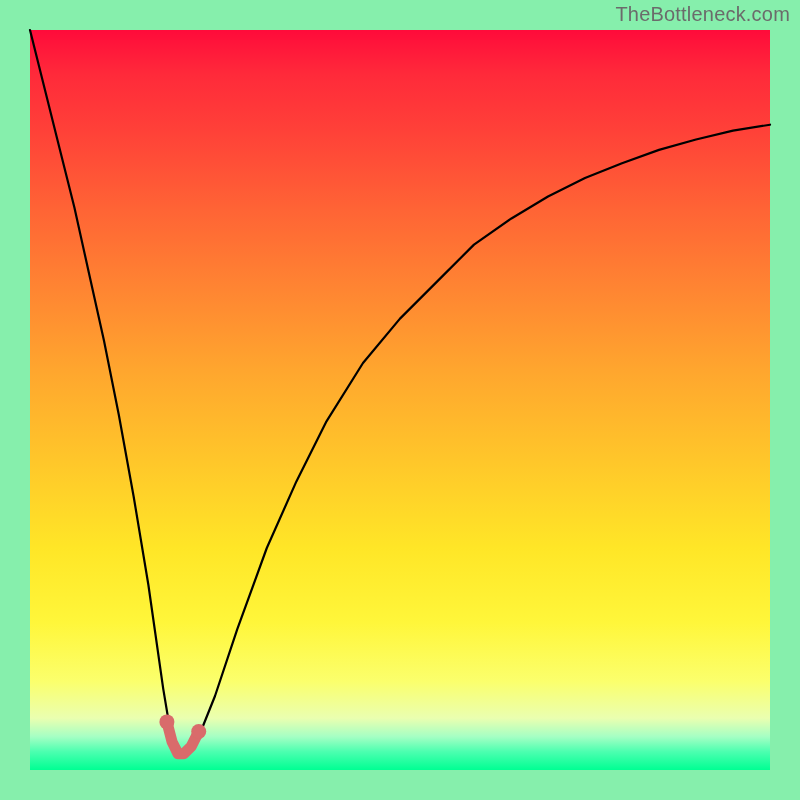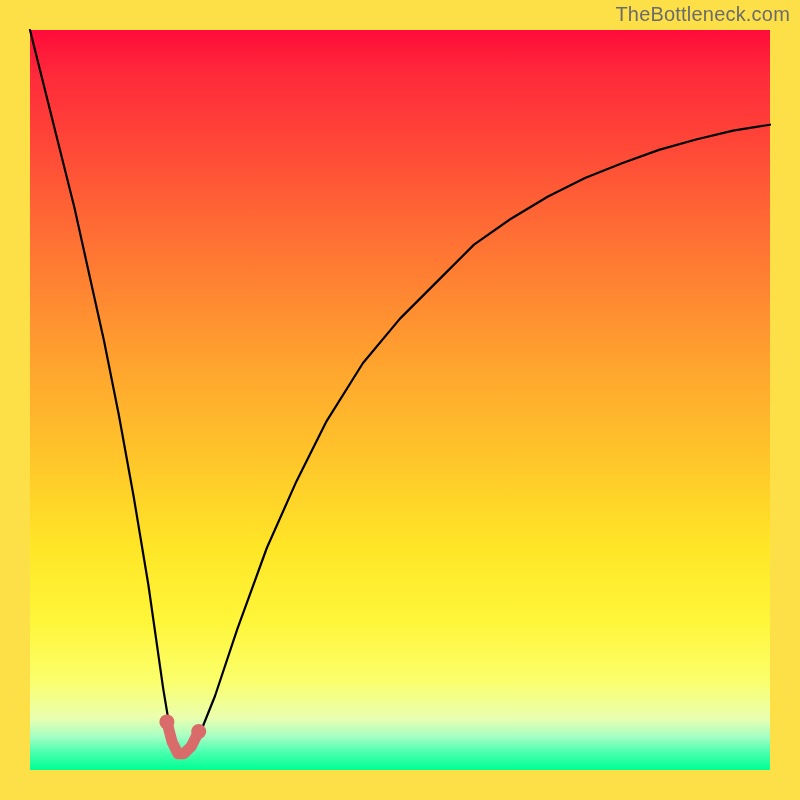--- a/index.html
+++ b/index.html
@@ -10,21 +10,21 @@
     background: #000;
     overflow: hidden;
     font-family: Arial, Helvetica, sans-serif;
   }
   .frame {
     position: absolute;
     top: 0;
     left: 0;
     width: 800px;
     height: 800px;
-    background: #fde047;
+    background: #86efac;
   }
   .plot-area {
     position: absolute;
     left: 30px;
     top: 30px;
     width: 740px;
     height: 740px;
     
     background: linear-gradient(
       to bottom,

